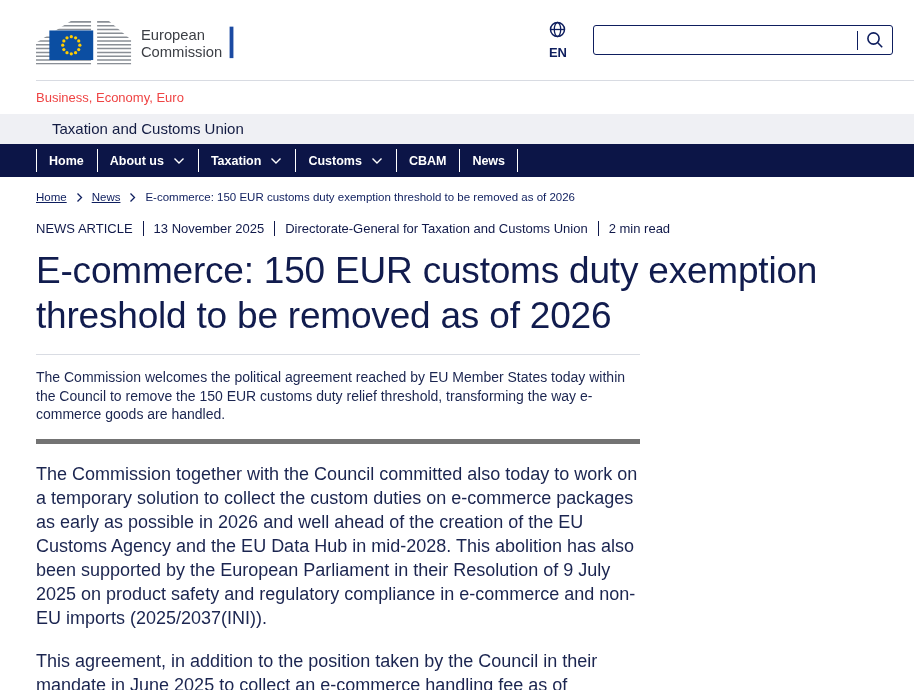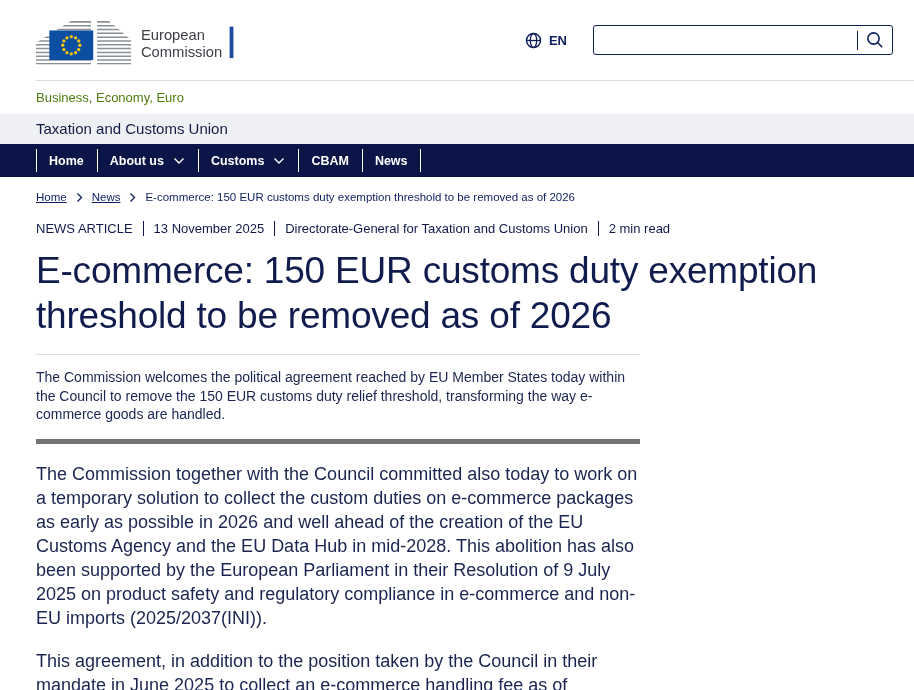--- a/index.html
+++ b/index.html
@@ -1,30 +1,30 @@
 <!DOCTYPE html>
 <html><head>
 <meta charset="utf-8">
 <style>
   html,body{margin:0;padding:0;width:914px;height:690px;overflow:hidden;background:#fff;
     font-family:"Liberation Sans", sans-serif;-webkit-font-smoothing:antialiased;}
   
   .header-inner{display:flex;align-items:center;padding:13px 21px 13px 36px;height:54px;box-sizing:content-box;}
   .logo{display:flex;align-items:center;cursor:pointer;}
   .header-right{margin-left:auto;display:flex;align-items:center;gap:26px;}
-  .lang{display:flex;align-items:center;gap:7px;color:#0e1e5e;font-size:13px;font-weight:bold;cursor:pointer;}
+  .lang{display:flex;align-items:center;gap:7px;color:#0e1e5e;font-size:13px;font-weight:bold;cursor:pointer;flex-direction:column;}
   .searchbox{width:298px;height:28px;border:1px solid #0e1e5e;border-radius:3px;display:flex;align-items:center;background:#fff;}
   .searchbox input{flex:1;border:none;outline:none;height:24px;padding:0 8px;font-size:13px;font-family:inherit;color:#0e1e5e;background:transparent;}
   .search-sep{width:1px;height:19px;background:#0e1e5e;}
   .search-btn{width:34px;height:100%;border:none;background:none;display:flex;align-items:center;justify-content:center;cursor:pointer;padding:0;}
   .header-rule{border-top:1px solid #d8dbe2;margin-left:36px;}
   
   .site-crumb{padding:9px 36px 9px;font-size:13px;}
-  .site-crumb a{color:#4d7c0f;text-decoration:none;cursor:pointer;}
-  .site-band{background:#eff0f4;padding:6px 36px 7px;font-size:15px;color:#131c43;}
+  .site-crumb a{color:#ef4444;text-decoration:none;cursor:pointer;}
+  .site-band{background:#eff0f4;padding:6px 52px 7px;font-size:15px;color:#131c43;}
   
   .nav{background:#0c1547;display:flex;align-items:stretch;padding-left:36px;height:33px;}
   .nav-item{position:relative;display:flex;align-items:center;gap:9px;padding:0 13px;color:#fff;
     font-size:12.5px;font-weight:bold;cursor:pointer;white-space:nowrap;}
   .nav-item::before{content:'';position:absolute;left:0;top:5px;bottom:5px;width:1px;background:#fff;}
   .nav-item:last-child::after{content:'';position:absolute;right:0;top:5px;bottom:5px;width:1px;background:#fff;}
   
   .crumbs{padding:14px 36px 0;display:flex;align-items:center;gap:9px;font-size:11.5px;color:#0e1e5e;}
   .crumbs a{color:#0e1e5e;text-decoration:underline;cursor:pointer;}
   .crumb-sep{display:flex;align-items:center;}
@@ -139,20 +139,26 @@
   <div class="nav-item">
     <span>Home</span>
   </div>
   <div class="nav-item">
     <span>About us</span>
     <svg width="12" height="8" viewBox="0 0 12 8">
       <polyline points="1.5,1.5 6,6 10.5,1.5" fill="none" stroke="#fff" stroke-width="1.4"></polyline>
       </svg>
   </div>
   <div class="nav-item">
+    <span>Taxation</span>
+    <svg width="12" height="8" viewBox="0 0 12 8">
+      <polyline points="1.5,1.5 6,6 10.5,1.5" fill="none" stroke="#fff" stroke-width="1.4"></polyline>
+      </svg>
+  </div>
+  <div class="nav-item">
     <span>Customs</span>
     <svg width="12" height="8" viewBox="0 0 12 8">
       <polyline points="1.5,1.5 6,6 10.5,1.5" fill="none" stroke="#fff" stroke-width="1.4"></polyline>
       </svg>
   </div>
   <div class="nav-item">
     <span>CBAM</span>
   </div>
   <div class="nav-item">
     <span>News</span>

